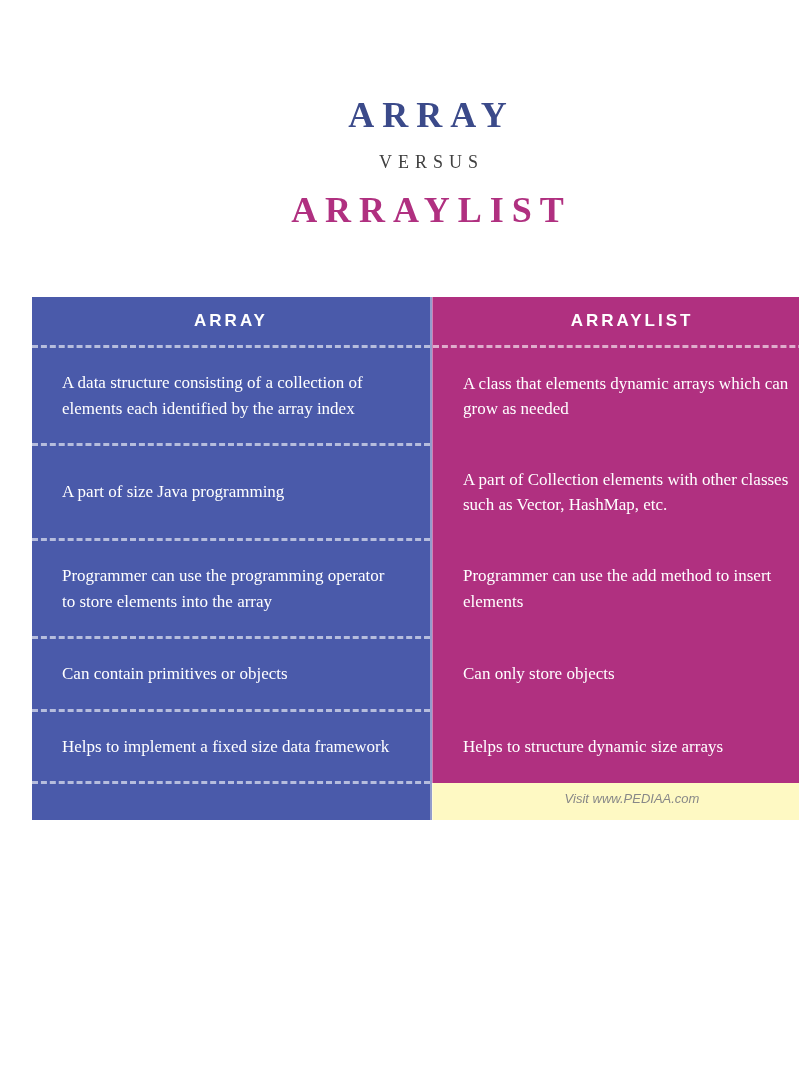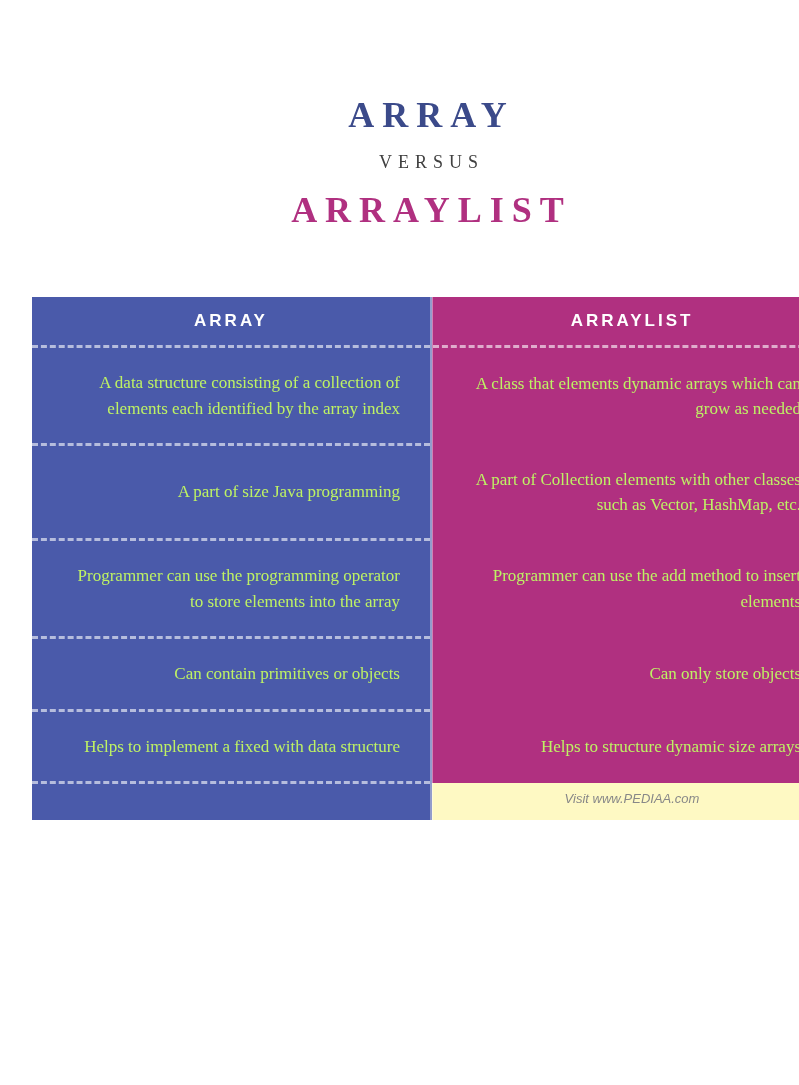--- a/index.html
+++ b/index.html
@@ -51,22 +51,22 @@
       font-size: 17px;
       letter-spacing: 3px;
       color: #fff;
       padding: 14px 10px;
       font-family: Arial, sans-serif;
       font-weight: bold;
       border-bottom: 3px dashed rgba(255,255,255,0.6);
     }
 
     .cell {
-      text-align: right;
-      color: #bef264;
+      text-align: left;
+      color: #ffffff;
       font-size: 17px;
       line-height: 1.5;
       padding: 22px 30px;
       vertical-align: middle;
       border-bottom: 3px dashed rgba(255,255,255,0.6);
     }
 
     .cell:last-child {
       border-bottom: none;
     }
@@ -124,21 +124,21 @@
       </tr>
       <tr>
         <td class="cell col-array">Programmer can use the programming operator to store elements into the array</td>
         <td class="cell col-arraylist">Programmer can use the add method to insert elements</td>
       </tr>
       <tr>
         <td class="cell col-array">Can contain primitives or objects</td>
         <td class="cell col-arraylist">Can only store objects</td>
       </tr>
       <tr>
-        <td class="cell col-array">Helps to implement a fixed with data structure</td>
+        <td class="cell col-array">Helps to implement a fixed size data framework</td>
         <td class="cell col-arraylist">Helps to structure dynamic size arrays</td>
       </tr>
     </tbody>
   <tfoot>
     <tr>
       <td class="watermark-empty col-array" style="padding:8px;"></td>
       <td class="watermark">Visit www.PEDIAA.com</td>
     </tr>
   </tfoot>
 </table>

